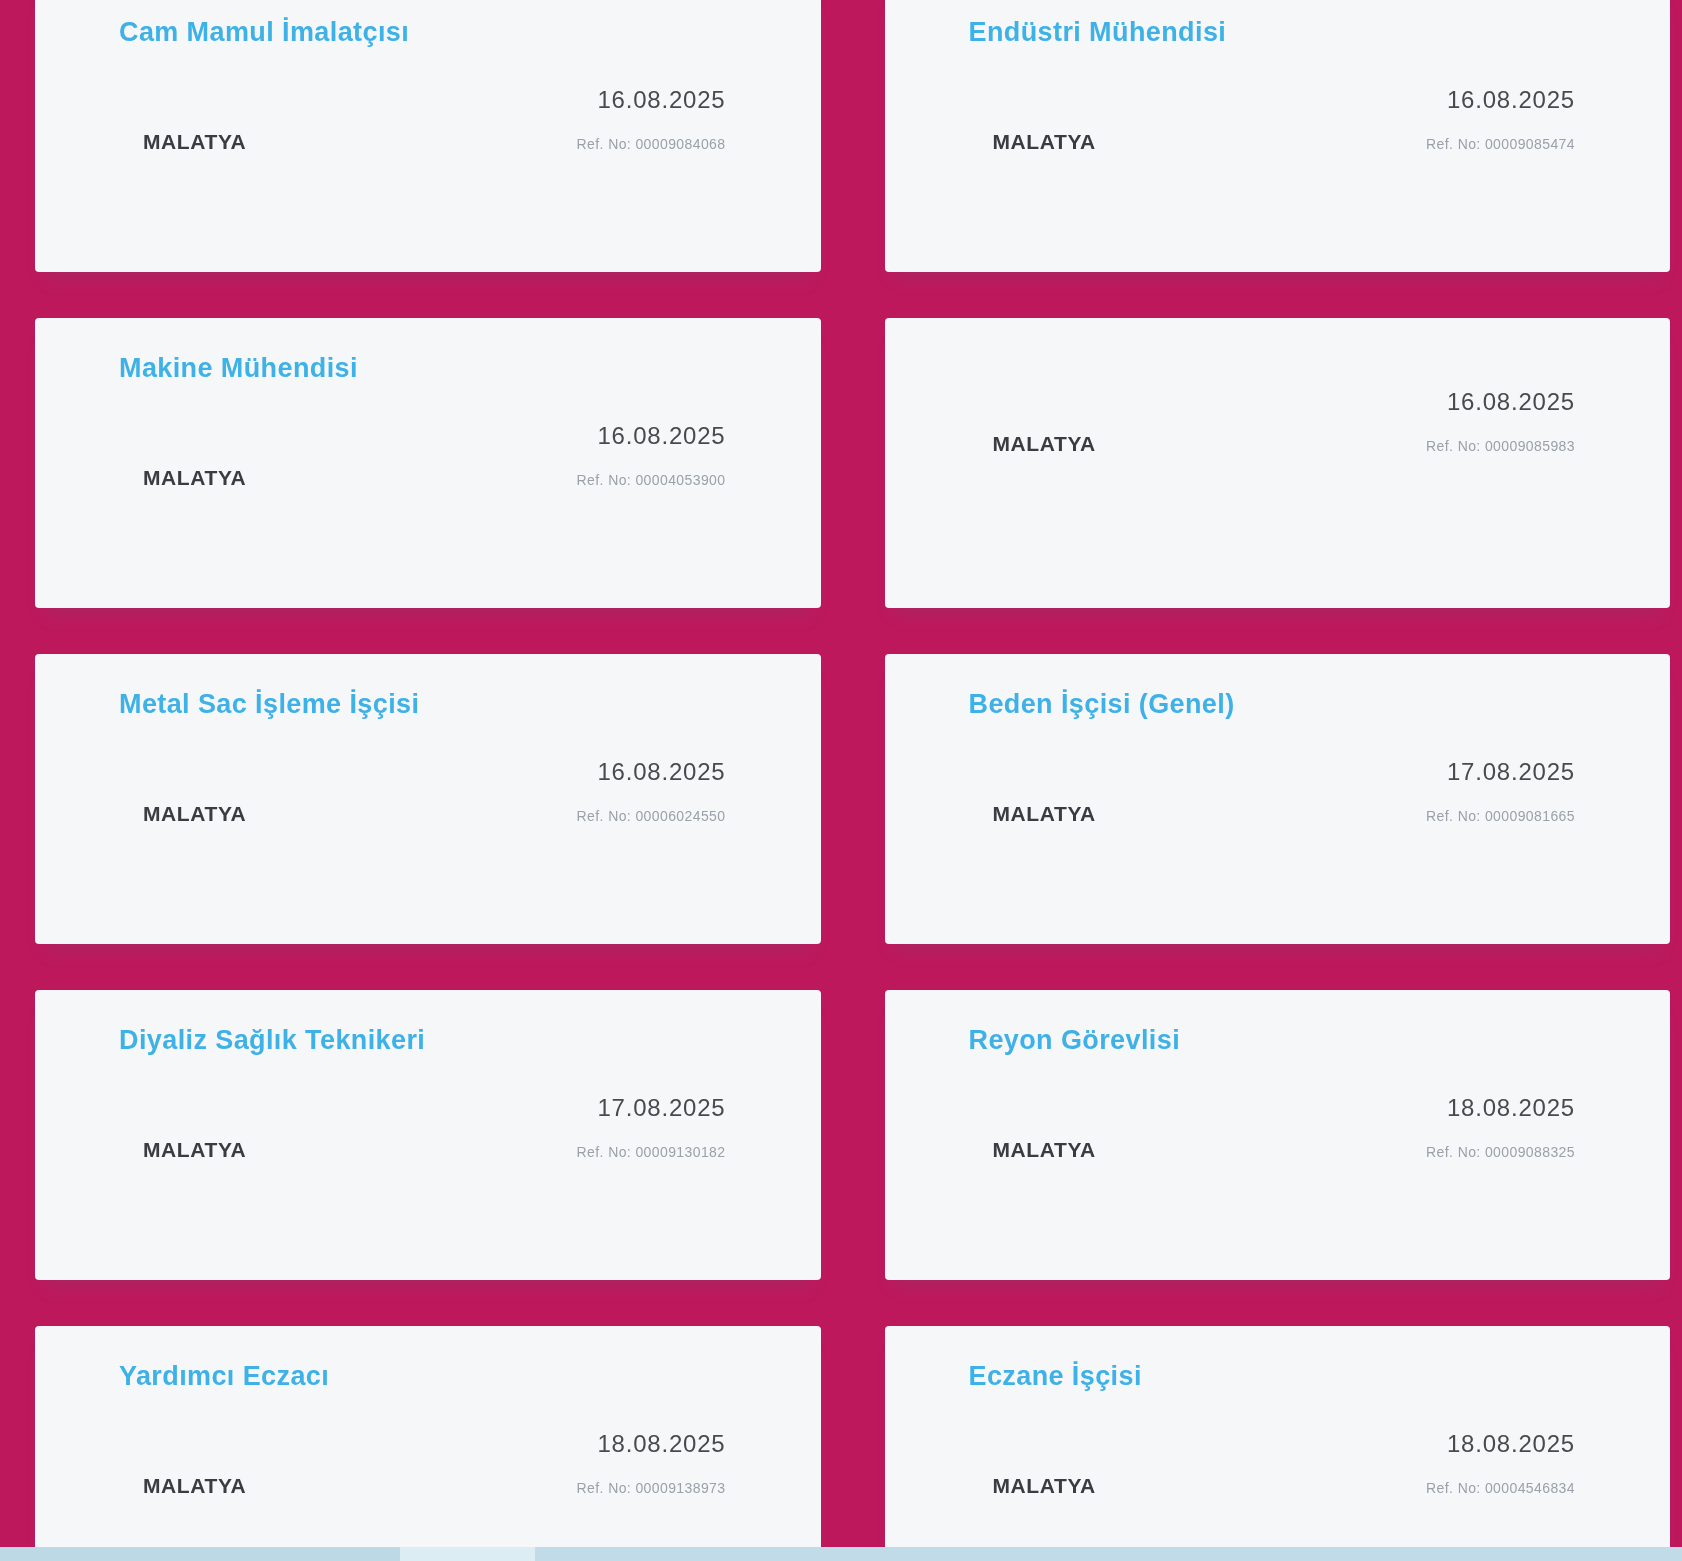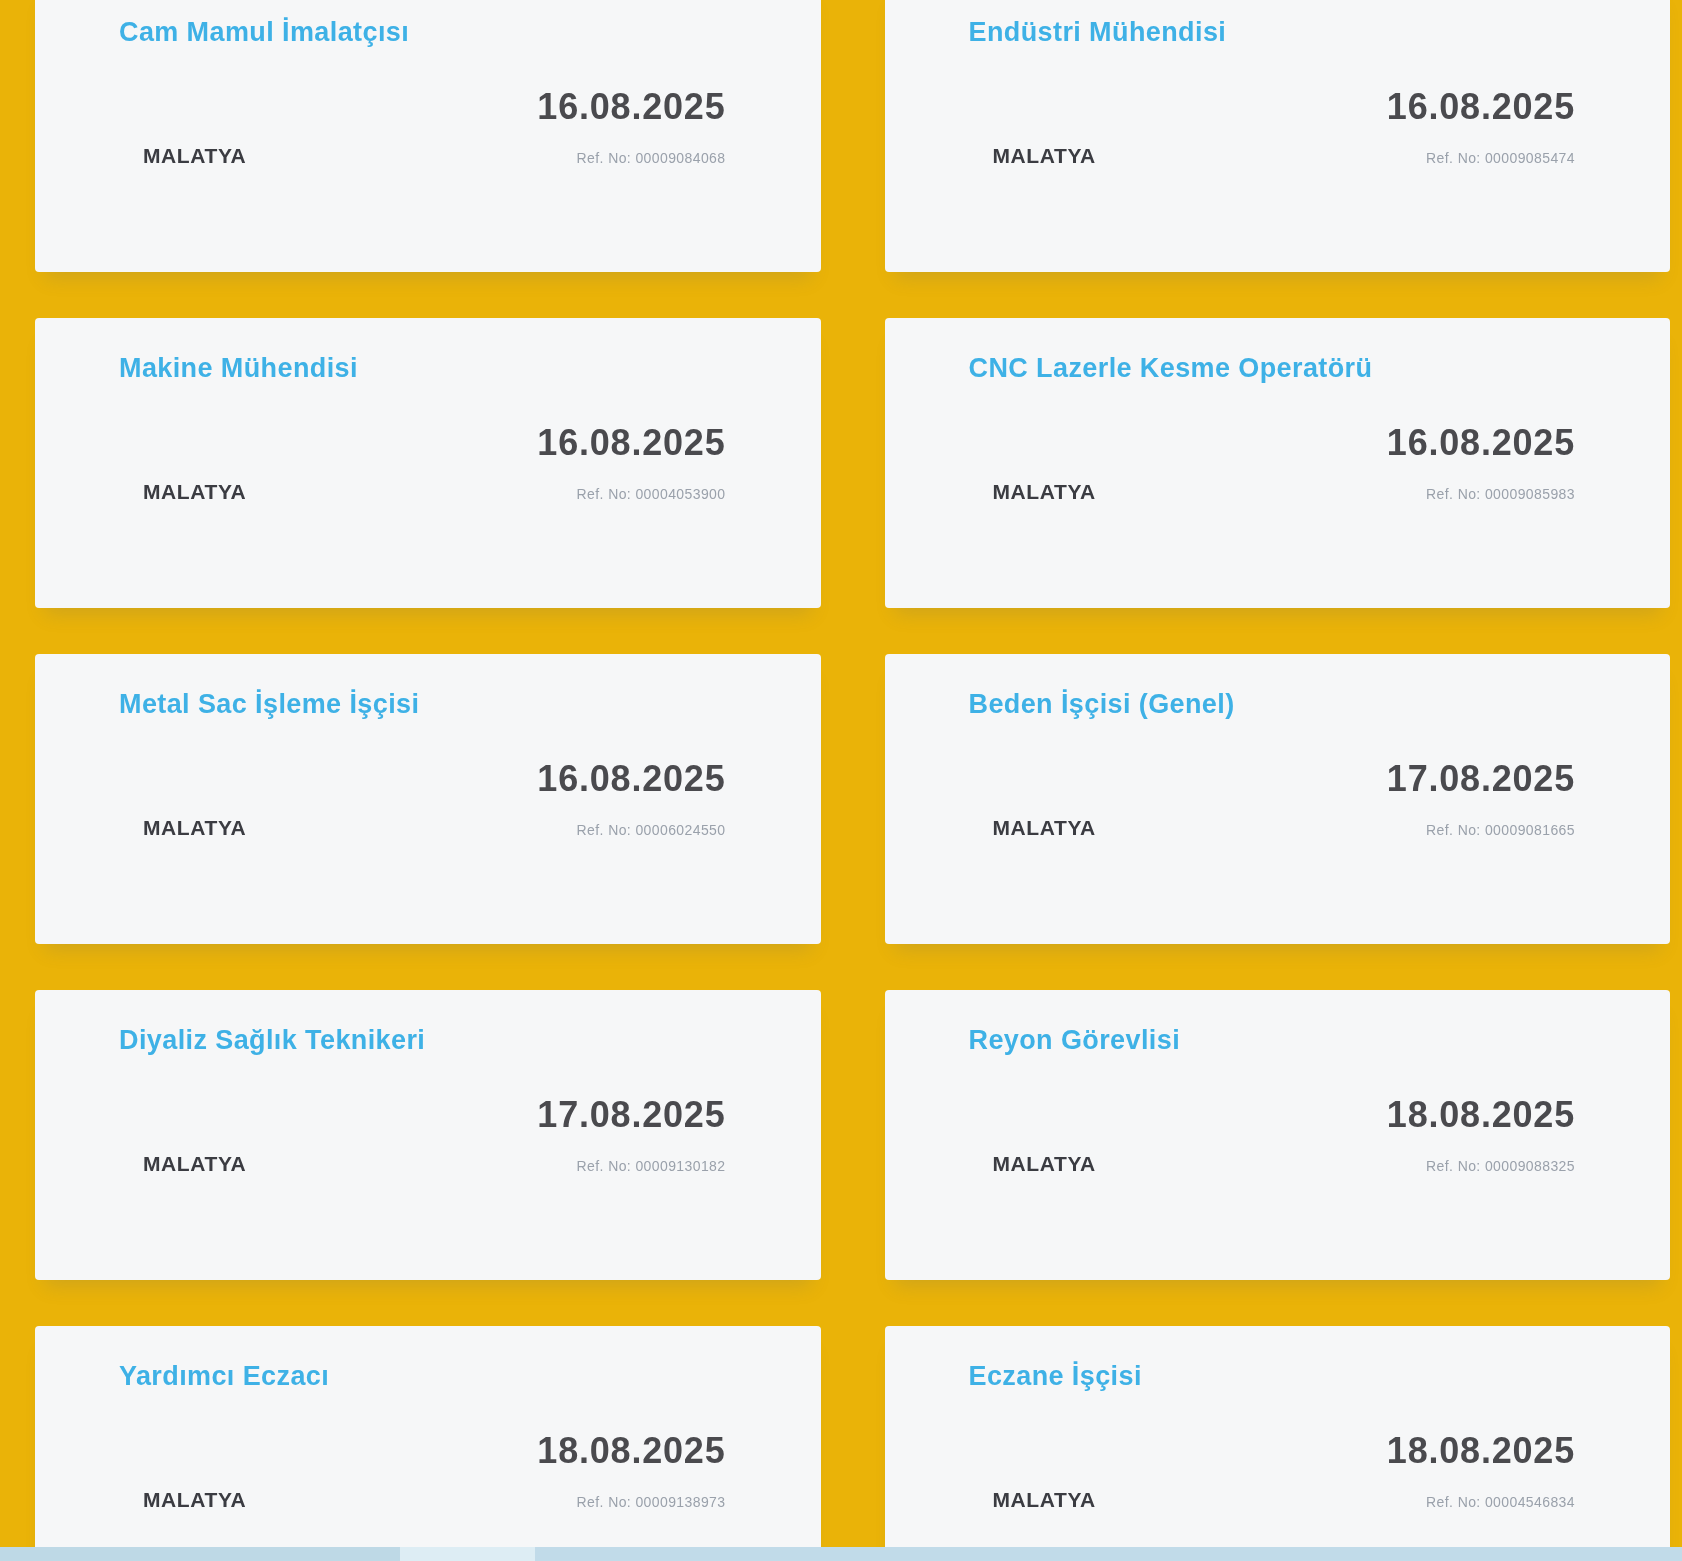--- a/index.html
+++ b/index.html
@@ -6,21 +6,21 @@
     margin: 0;
     padding: 0;
     background: #fdfdfd;
     font-family: "Liberation Sans", "DejaVu Sans", sans-serif;
   }
   .viewport {
     position: relative;
     width: 1682px;
     height: 1561px;
     overflow: hidden;
-    background: #eab308;
+    background: #be185d;
   }
   .jobs-grid {
     display: grid;
     grid-template-columns: 1fr 1fr;
     column-gap: 64px;
     row-gap: 46px;
     padding: 0 12px 0 35px;
     margin-top: -18px;
   }
   .job-card {
@@ -39,22 +39,22 @@
     color: #3eb1e6;
     line-height: 1.25;
     text-decoration: none;
     display: inline-block;
   }
   .job-meta {
     margin-top: 36px;
     text-align: right;
   }
   .job-date {
-    font-size: 36px;
-    font-weight: 700;
+    font-size: 24px;
+    font-weight: 400;
     letter-spacing: 0.8px;
     color: #4a4a4e;
   }
   .meta-row {
     display: flex;
     justify-content: space-between;
     align-items: baseline;
     margin-top: 16px;
     margin-left: 24px;
   }
@@ -123,21 +123,20 @@
           <span class="job-location">MALATYA</span>
           <span class="job-ref">
             <span>Ref. No:</span>
              <span class="ref-number">00004053900</span>
           </span>
         </div>
       </div>
     </div>
 
     <div class="job-card">
-      <a class="job-title">CNC Lazerle Kesme Operatörü</a>
       <div class="job-meta">
         <div class="job-date">16.08.2025</div>
         <div class="meta-row">
           <span class="job-location">MALATYA</span>
           <span class="job-ref">
             <span>Ref. No:</span>
              <span class="ref-number">00009085983</span>
           </span>
         </div>
       </div>

